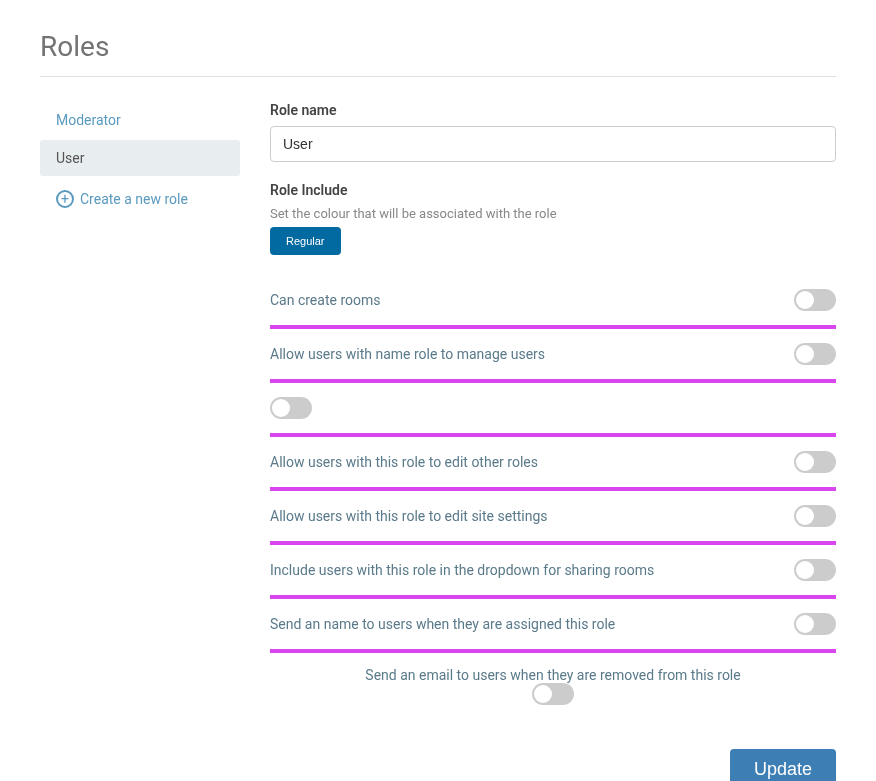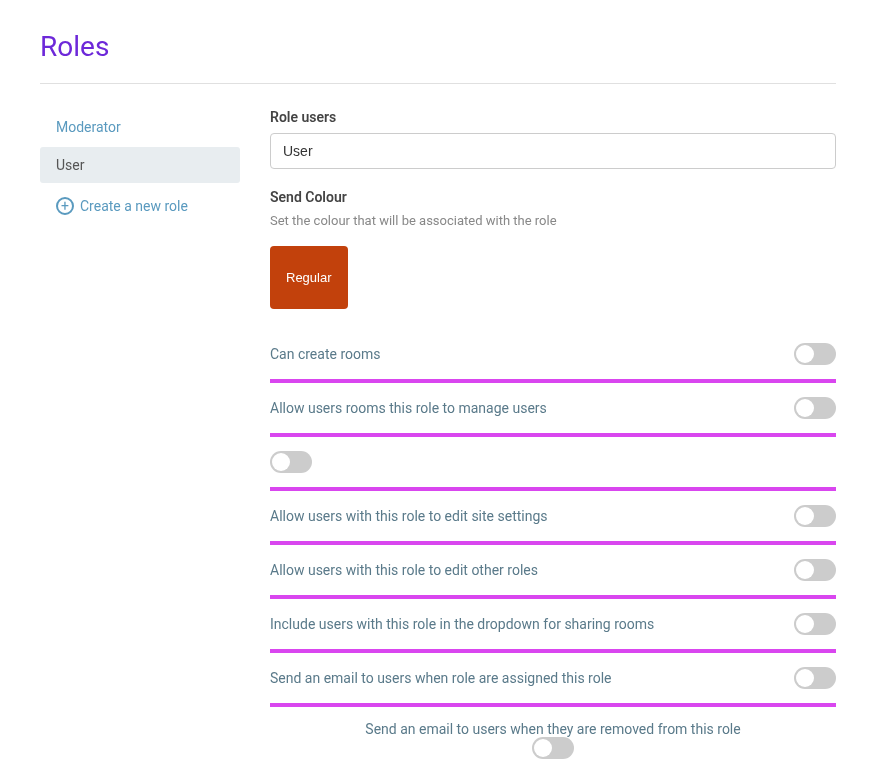--- a/index.html
+++ b/index.html
@@ -9,23 +9,23 @@
       color: #333;
       font-size: 14px;
     }
     .page {
       max-width: 876px;
       margin: 0 auto;
       padding: 30px 40px;
     }
     .page-title {
       font-size: 28px;
-      color: #6d28d9;
+      color: #737373;
       font-weight: 400;
-      margin-bottom: 20px;
+      margin-bottom: 13px;
     }
     .divider {
       border: none;
       border-top: 1px solid #e0e0e0;
       margin-bottom: 25px;
     }
     .content-layout {
       display: flex;
       gap: 30px;
     }
@@ -86,30 +86,30 @@
       padding: 9px 12px;
       border: 1px solid #ccc;
       border-radius: 4px;
       font-size: 14px;
       color: #333;
       outline: none;
     }
     .role-colour-desc {
       font-size: 13px;
       color: #888;
-      margin-bottom: 18px;
+      margin-bottom: 6px;
     }
     .colour-button {
-      background: #c2410c;
+      background: #0369a1;
       color: #fff;
       border: none;
-      padding: 24px 16px;
+      padding: 8px 16px;
       border-radius: 4px;
       cursor: pointer;
-      font-size: 13px;
+      font-size: 11px;
     }
     .permissions-list {
       margin-top: 10px;
     }
     .permission-row {
       display: flex;
       align-items: center;
       justify-content: space-between;
       padding: 14px 0;
       border-bottom: 4px solid #d946ef;
@@ -193,56 +193,56 @@
         </div>
       <div class="sidebar-create">
         <span class="plus-icon">+</span>
         <span>Create a new role</span>
       </div>
     </div>
 
     <div class="main-content">
 
       <div class="form-group">
-        <label class="form-label">Role users</label>
+        <label class="form-label">Role name</label>
         <input class="form-input" type="text" value="User" style="">
       </div>
 
       <div class="form-group">
-        <label class="form-label">Send Colour</label>
+        <label class="form-label">Role Include</label>
         <p class="role-colour-desc">Set the colour that will be associated with the role</p>
         <button class="colour-button">Regular</button>
       </div>
 
       <div class="permissions-list" id="permissions-container">
       <div class="permission-row">
             <span class="permission-label">Can create rooms</span>
             <label class="toggle"><input type="checkbox" style=""><span class="toggle-slider"></span></label>
           </div>
           <div class="permission-row">
-            <span class="permission-label">Allow users rooms this role to manage users</span>
-            <label class="toggle"><input type="checkbox" style=""><span class="toggle-slider"></span></label>
-          </div>
-          <div class="permission-row">
+            <span class="permission-label">Allow users with name role to manage users</span>
+            <label class="toggle"><input type="checkbox" style=""><span class="toggle-slider"></span></label>
+          </div>
+          <div class="permission-row">
+            <label class="toggle"><input type="checkbox" style=""><span class="toggle-slider"></span></label>
+          </div>
+          <div class="permission-row">
+            <span class="permission-label">Allow users with this role to edit other roles</span>
             <label class="toggle"><input type="checkbox" style=""><span class="toggle-slider"></span></label>
           </div>
           <div class="permission-row">
             <span class="permission-label">Allow users with this role to edit site settings</span>
             <label class="toggle"><input type="checkbox" style=""><span class="toggle-slider"></span></label>
           </div>
           <div class="permission-row">
-            <span class="permission-label">Allow users with this role to edit other roles</span>
-            <label class="toggle"><input type="checkbox" style=""><span class="toggle-slider"></span></label>
-          </div>
-          <div class="permission-row">
             <span class="permission-label">Include users with this role in the dropdown for sharing rooms</span>
             <label class="toggle"><input type="checkbox" style=""><span class="toggle-slider"></span></label>
           </div>
           <div class="permission-row">
-            <span class="permission-label">Send an email to users when role are assigned this role</span>
+            <span class="permission-label">Send an name to users when they are assigned this role</span>
             <label class="toggle"><input type="checkbox" style=""><span class="toggle-slider"></span></label>
           </div>
           <div class="permission-row">
             <span class="permission-label">Send an email to users when they are removed from this role</span>
             <label class="toggle"><input type="checkbox" style=""><span class="toggle-slider"></span></label>
           </div>
         </div>
 
       <div class="footer-actions">
         <button class="update-button">Update</button>

